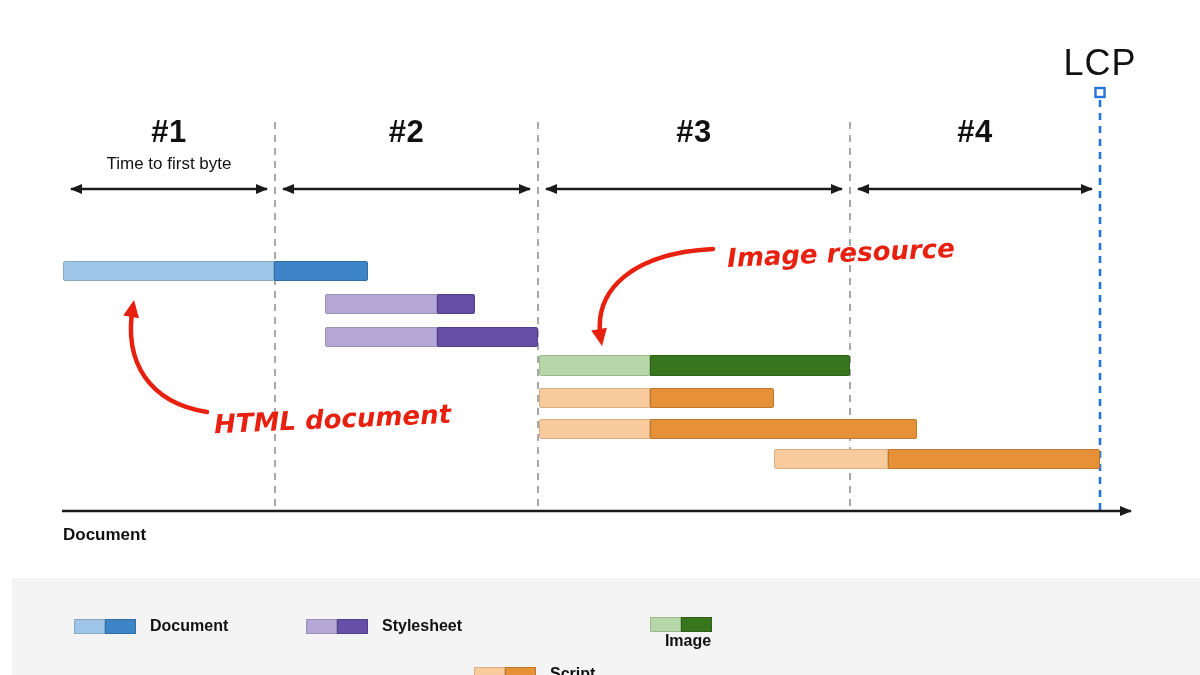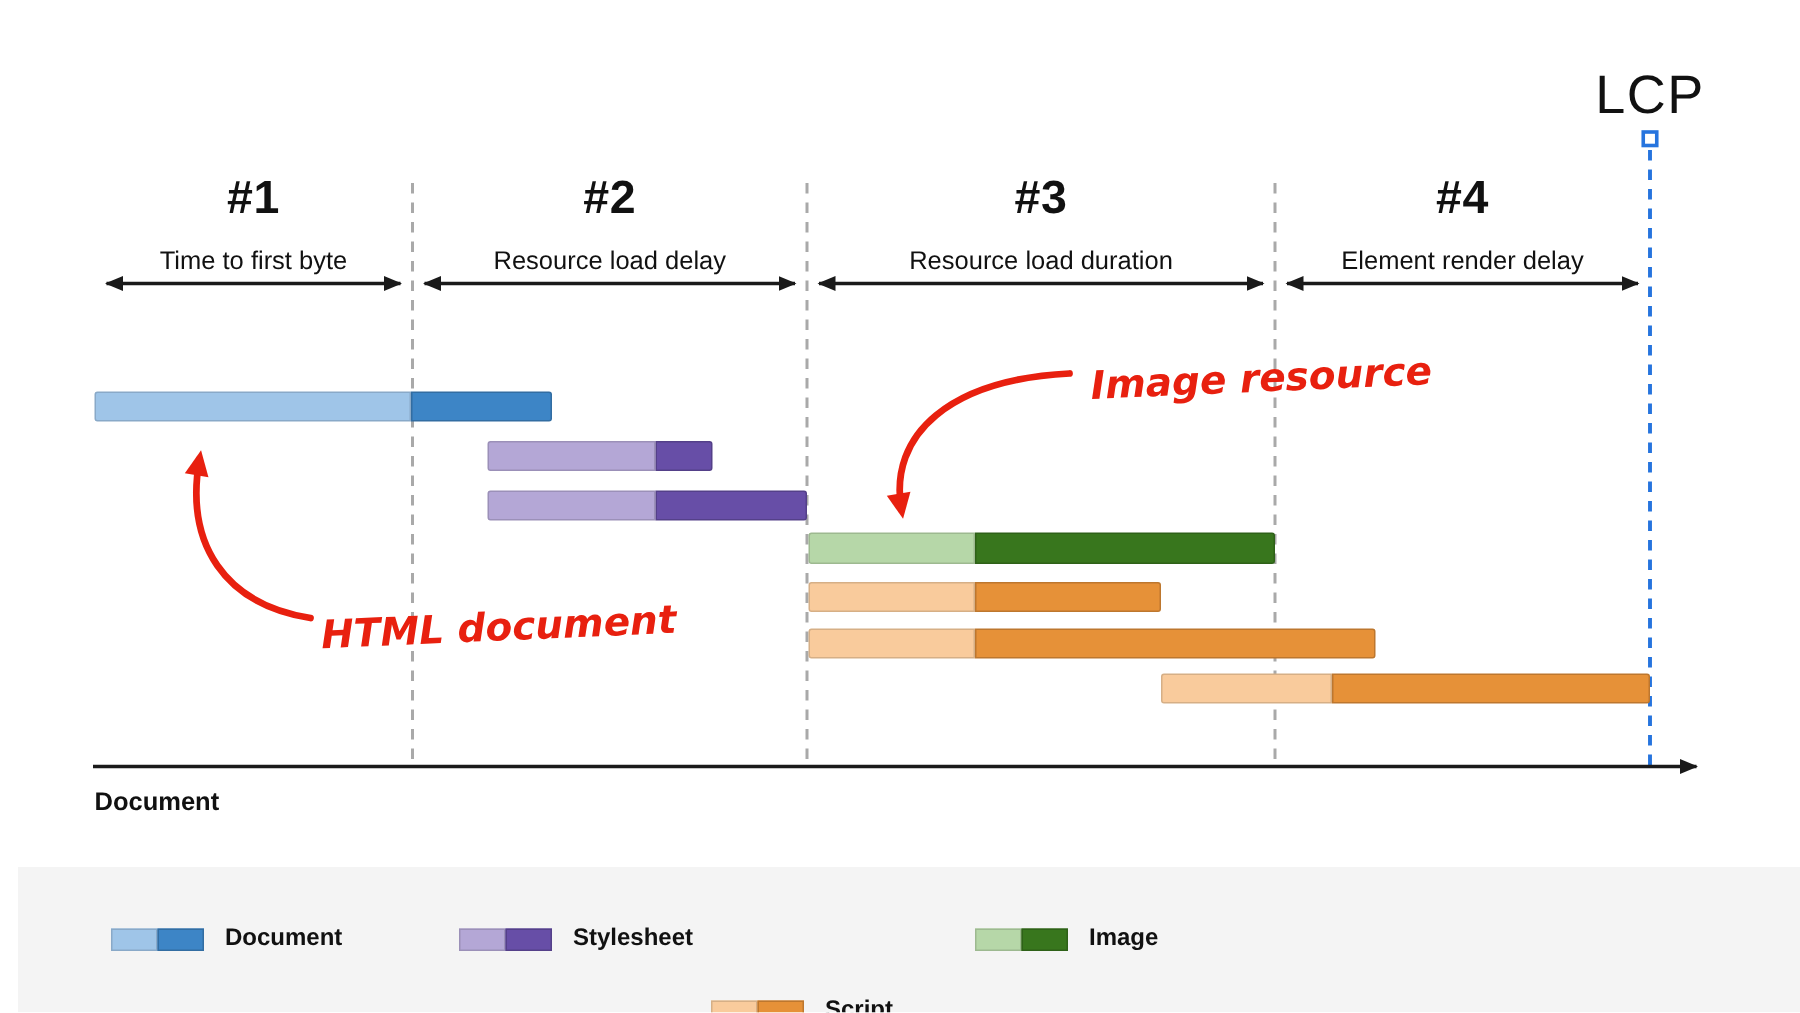--- a/index.html
+++ b/index.html
@@ -4,21 +4,21 @@
 <style>
   html,body{margin:0;padding:0;background:#fff;}
   .stage{
     position:relative;width:1200px;height:675px;background:#ffffff;overflow:hidden;
     font-family:"Liberation Sans",sans-serif;color:#111;
   }
   .stage svg{position:absolute;left:0;top:0;width:1200px;height:675px;pointer-events:none;}
   
   .phase{position:absolute;top:114px;text-align:center;}
   .phase-num{font-size:31px;font-weight:700;line-height:36px;letter-spacing:.5px;}
-  .phase-label{font-size:17px;font-weight:500;line-height:22px;margin-top:13px;}
+  .phase-label{font-size:17px;font-weight:500;line-height:22px;margin-top:3px;}
   
   .bar{position:absolute;display:flex;border-radius:2px;}
   .seg{box-sizing:border-box;height:100%;}
   .seg-light{border-radius:2px 0 0 2px;}
   .seg-dark{border-radius:0 2px 2px 0;flex:1;}
   
   .lcp-label{position:absolute;transform:translateX(-50%);font-size:36px;font-weight:400;letter-spacing:1px;}
   .timeline-label{position:absolute;font-size:17px;font-weight:700;}
   
   .annotation{position:absolute;font-size:26px;font-weight:700;font-style:italic;
@@ -51,29 +51,26 @@
   <rect x="1095.5" y="88" width="9" height="9" fill="#ffffff" stroke="#2674DE" stroke-width="2.4"></rect>
       <line x1="62" y1="511" x2="1131" y2="511" stroke="#1A1A1A" stroke-width="2.4" marker-end="url(#ah)"></line>
     </svg>
   <div id="phases">
       <div class="phase" style="left: 63px; width: 212px;">
         <div class="phase-num">#1</div>
         <div class="phase-label">Time to first byte</div>
       </div>
       <div class="phase" style="left: 275px; width: 263px;">
         <div class="phase-num">#2</div>
-        <div class="phase-label">Resource load delay</div>
       </div>
       <div class="phase" style="left: 538px; width: 312px;">
         <div class="phase-num">#3</div>
-        <div class="phase-label">Resource load duration</div>
       </div>
       <div class="phase" style="left: 850px; width: 250px;">
         <div class="phase-num">#4</div>
-        <div class="phase-label">Element render delay</div>
       </div>
     </div>
   <div id="bars">
       <div class="bar" style="left: 63px; top: 261px; width: 305px; height: 20px;">
         <span class="seg seg-light" style="width: 211px; background: rgb(159, 197, 232); border: 1px solid rgb(137, 169, 200);"></span>
         <span class="seg seg-dark" style="background: rgb(61, 133, 198); border: 1px solid rgb(50, 109, 162);"></span>
       </div>
       <div class="bar" style="left: 325px; top: 294px; width: 150px; height: 20px;">
         <span class="seg seg-light" style="width: 112px; background: rgb(180, 167, 214); border: 1px solid rgb(155, 144, 184);"></span>
         <span class="seg seg-dark" style="background: rgb(103, 78, 167); border: 1px solid rgb(84, 64, 137);"></span>
@@ -127,21 +124,21 @@
           </span>
           <span class="legend-label">Stylesheet</span>
         </div>
         <div class="legend-item" style="left: 462px; top: 39px; margin-top: 48px;">
           <span class="legend-swatch">
             <span style="background: rgb(249, 203, 156); border: 1px solid rgb(214, 175, 134);"></span>
             <span style="background: rgb(230, 145, 56); border: 1px solid rgb(189, 119, 46);"></span>
           </span>
           <span class="legend-label">Script</span>
         </div>
-        <div class="legend-item" style="left: 638px; top: 39px;">
+        <div class="legend-item" style="left: 638px; top: 39px; flex-direction: column;">
           <span class="legend-swatch">
             <span style="background: rgb(182, 215, 168); border: 1px solid rgb(157, 185, 144);"></span>
             <span style="background: rgb(56, 118, 29); border: 1px solid rgb(46, 97, 24);"></span>
           </span>
           <span class="legend-label">Image</span>
         </div>
       </div>
   </div>
 </div>
 

